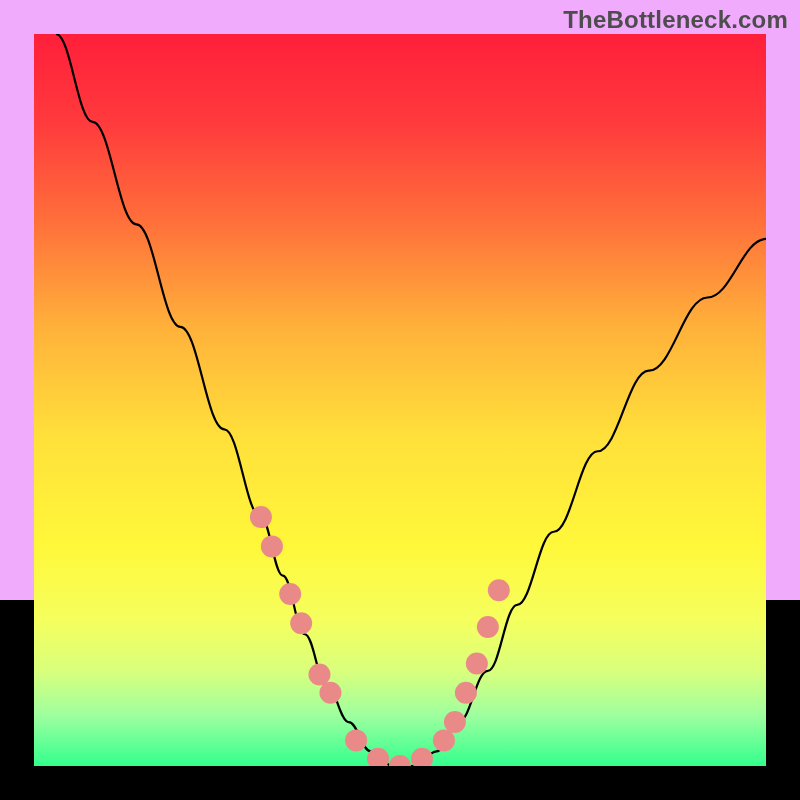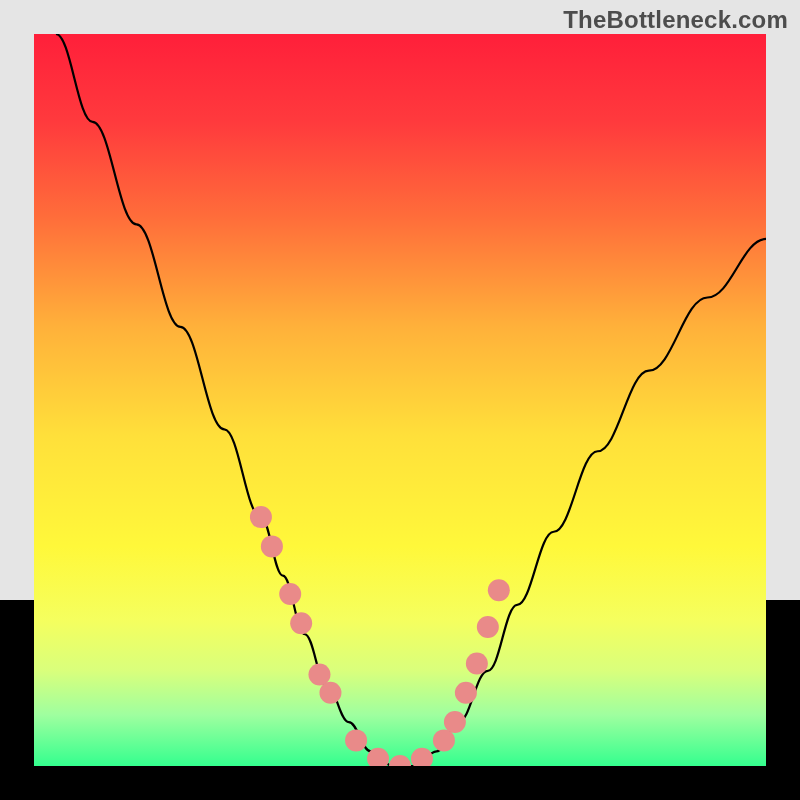--- a/index.html
+++ b/index.html
@@ -1,16 +1,16 @@
 <!DOCTYPE html>
 <html><head>
 <meta charset="utf-8">
 <style>
   html,body{margin:0;padding:0;width:800px;height:800px;background:#000;overflow:hidden;font-family:Arial,Helvetica,sans-serif}
-  .frame{position:absolute;left:0;top:0;width:800px;height:600px;background:#e5e5e5}
+  .frame{position:absolute;left:0;top:0;width:800px;height:600px;background:#f0abfc}
   .plot{position:absolute;left:34px;top:34px;width:732px;height:732px;
         background:linear-gradient(to bottom,
           #ff1f3a 0%,
           #ff3a3d 12%,
           #ff6d3a 25%,
           #ffb13a 40%,
           #ffe03a 55%,
           #fff83a 70%,
           #f5ff5e 80%,
           #d9ff7c 87%,

